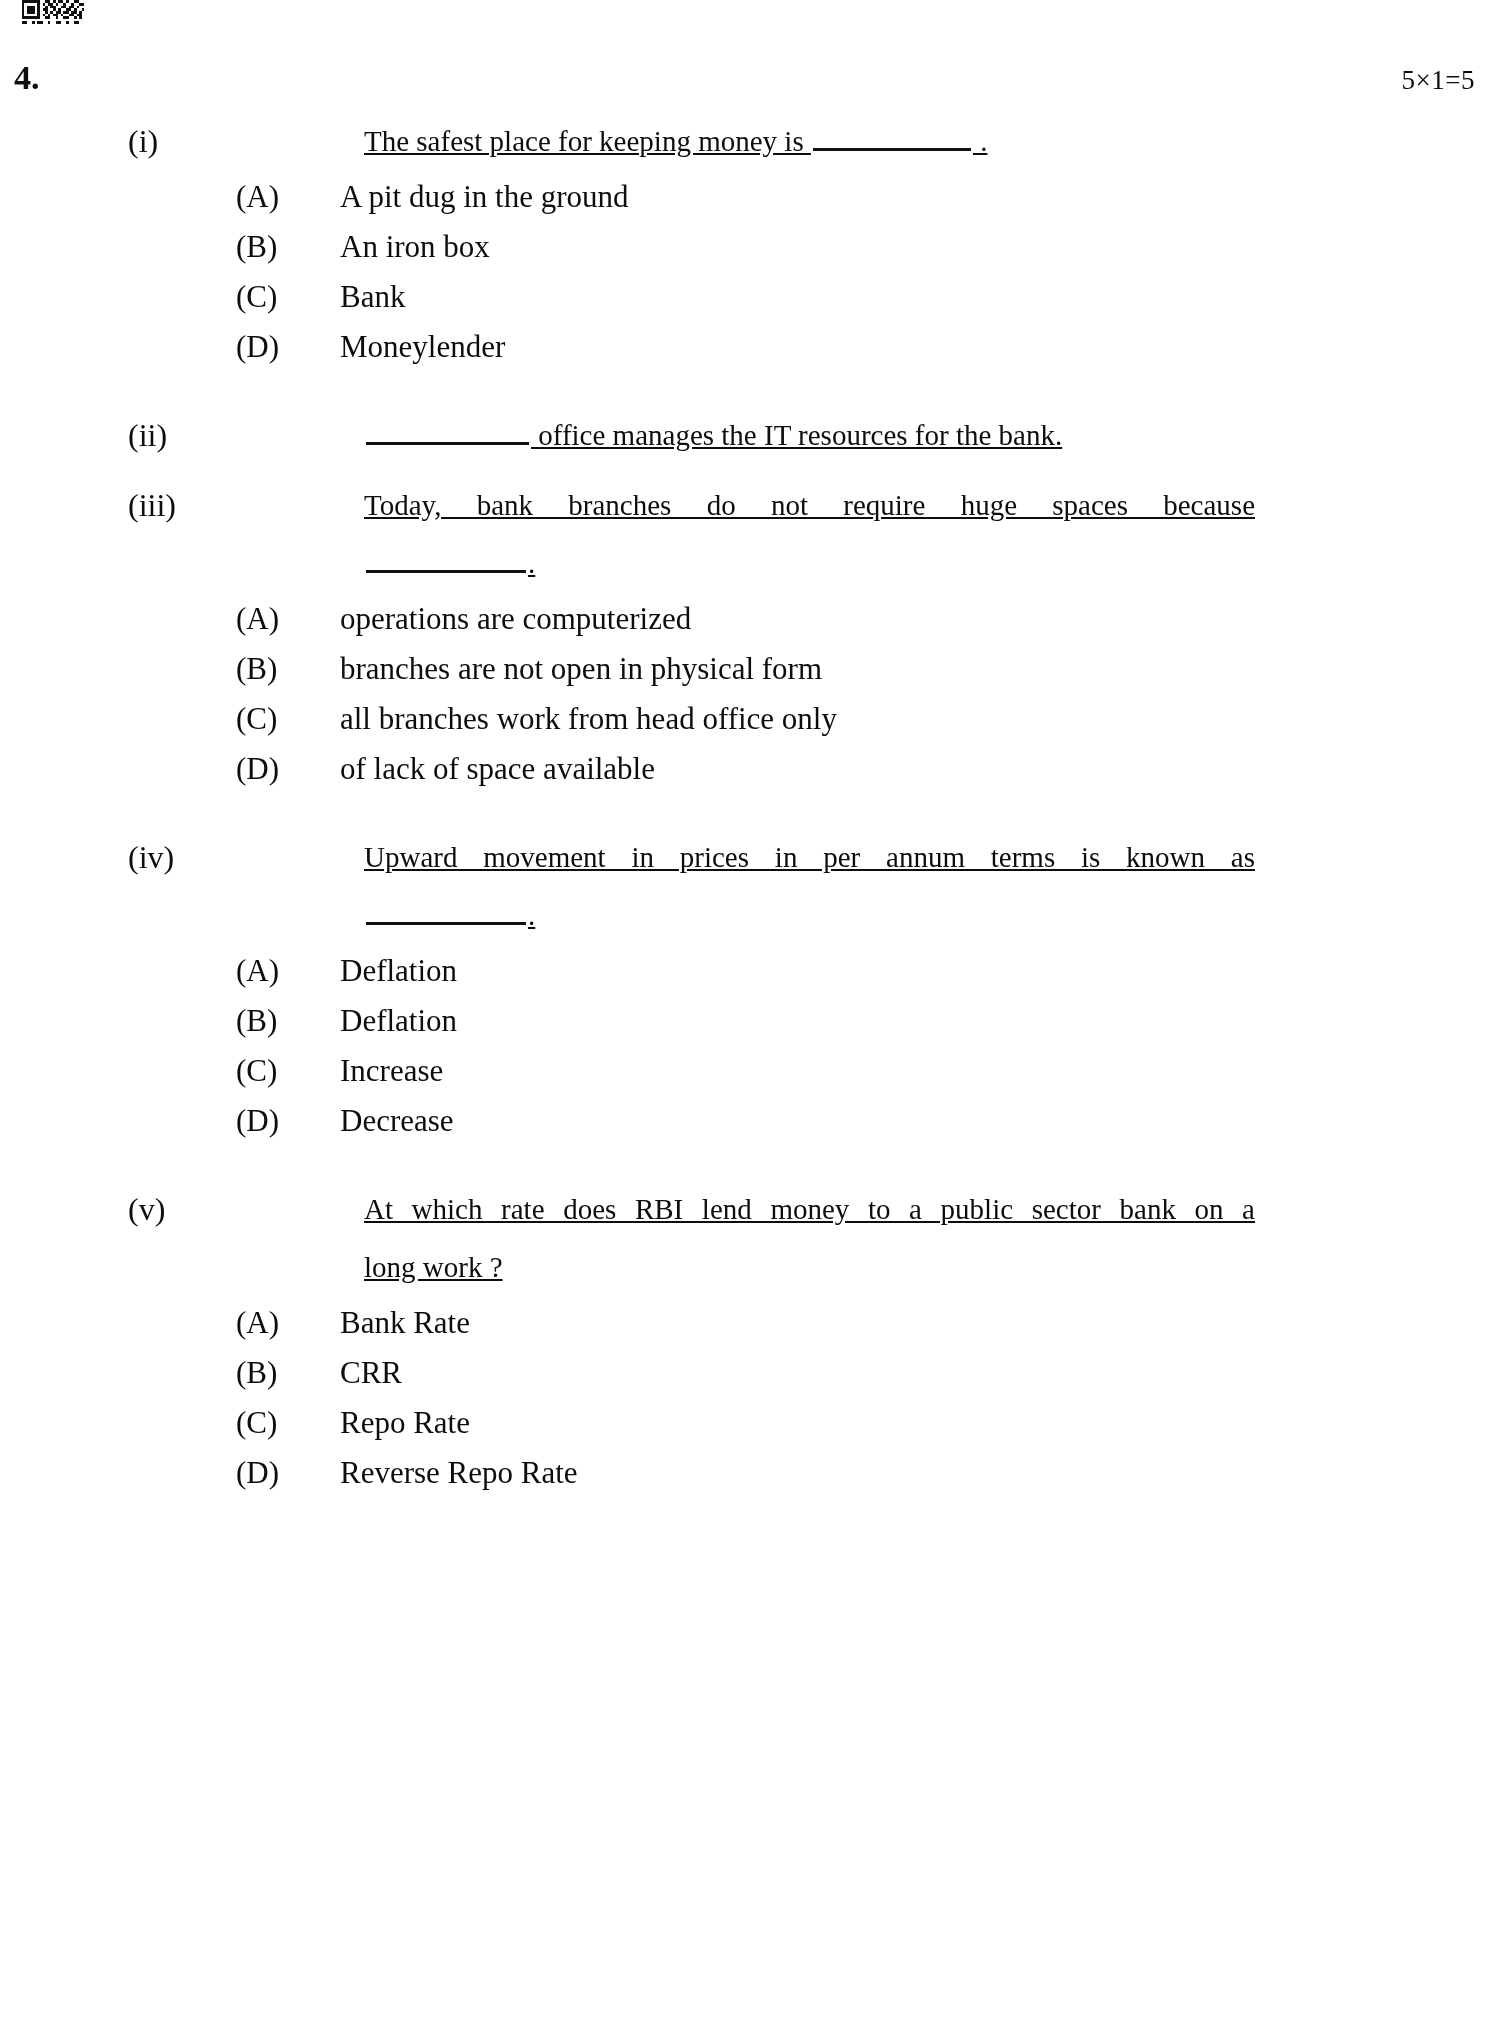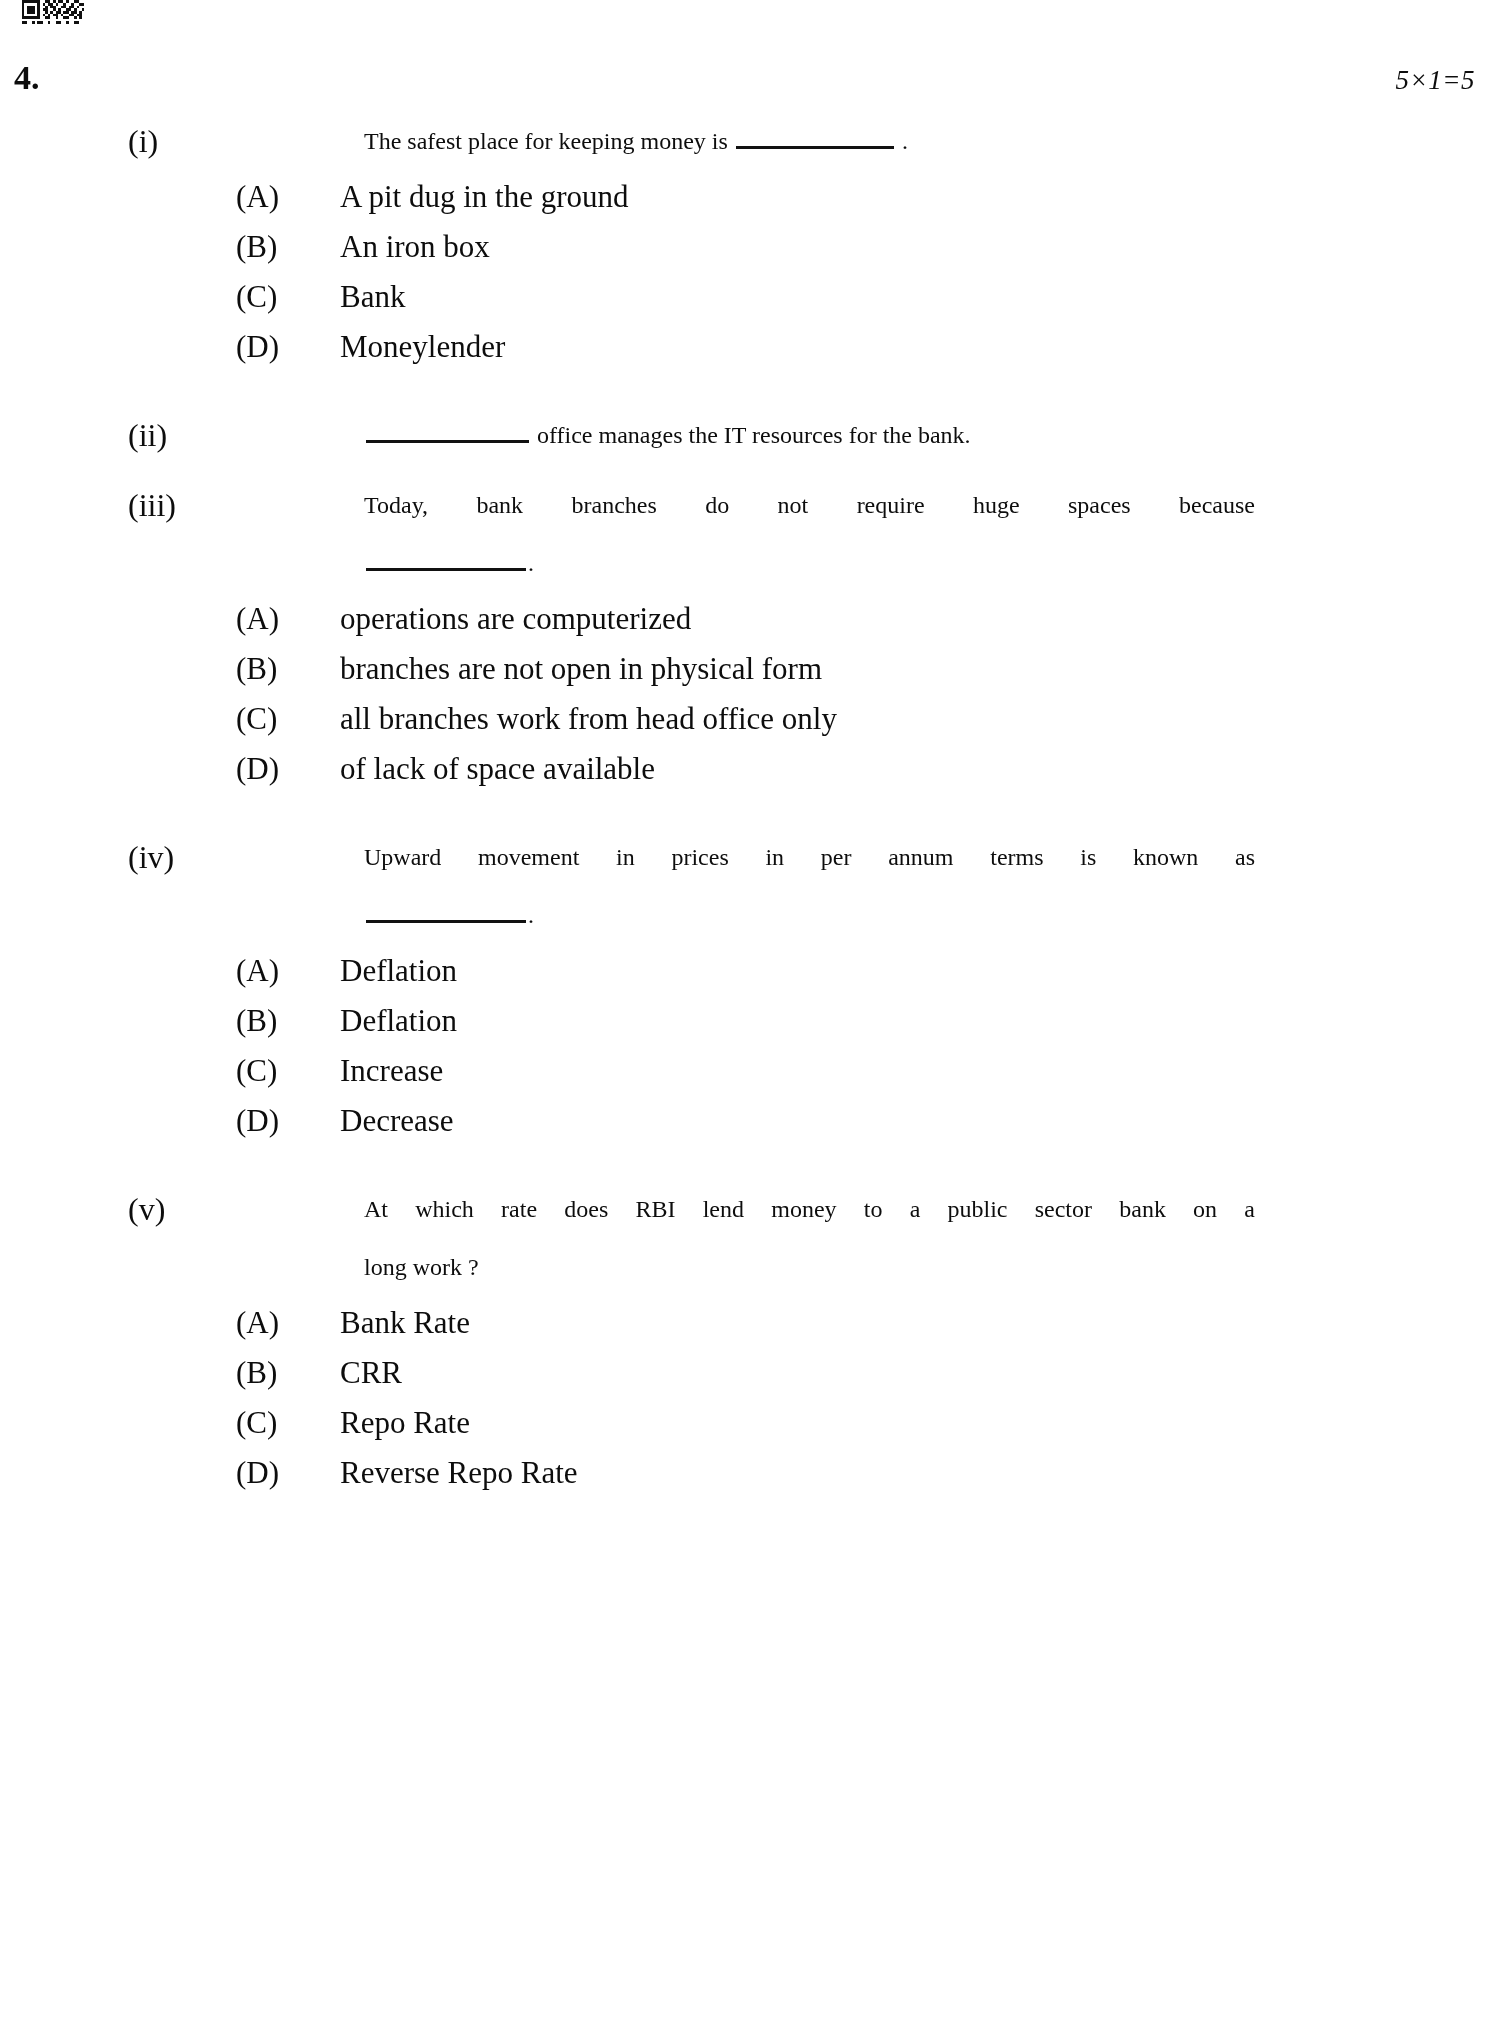--- a/index.html
+++ b/index.html
@@ -57,21 +57,20 @@
     top: 0;
     font-size: 34px;
     line-height: 44px;
     white-space: nowrap;
   }
   .qhead-text b { font-weight: bold; }
   .marks {
     position: absolute;
     right: 30px;
     top: 4px;
-    font-style: italic;
     font-size: 27px;
     line-height: 40px;
     letter-spacing: 0.5px;
   }
 
   
   .items {
     position: absolute;
     left: 0;
     top: 112px;
@@ -94,24 +93,25 @@
     position: absolute;
     left: 128px;
     font-size: 32px;
     line-height: 58px;
     width: 108px;
   }
 
   .stem {
     margin-left: 236px;
     padding-right: 150px;
-    font-size: 24px;
+    font-size: 29px;
     line-height: 58px;
     text-align: justify;
     text-justify: inter-word;
+    text-decoration: underline;
   }
   .stem.nojust { text-align: left; }
 
   
   .stem .justline {
     display: block;
     text-align: justify;
     text-align-last: justify;
     white-space: normal;
   }

